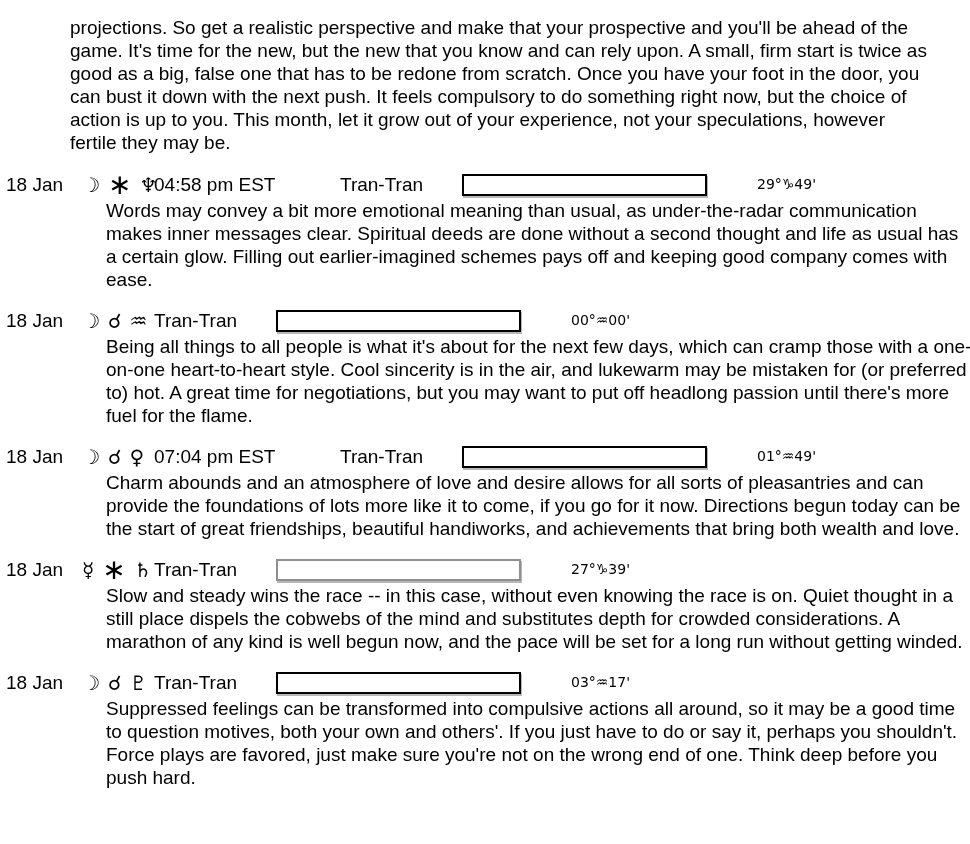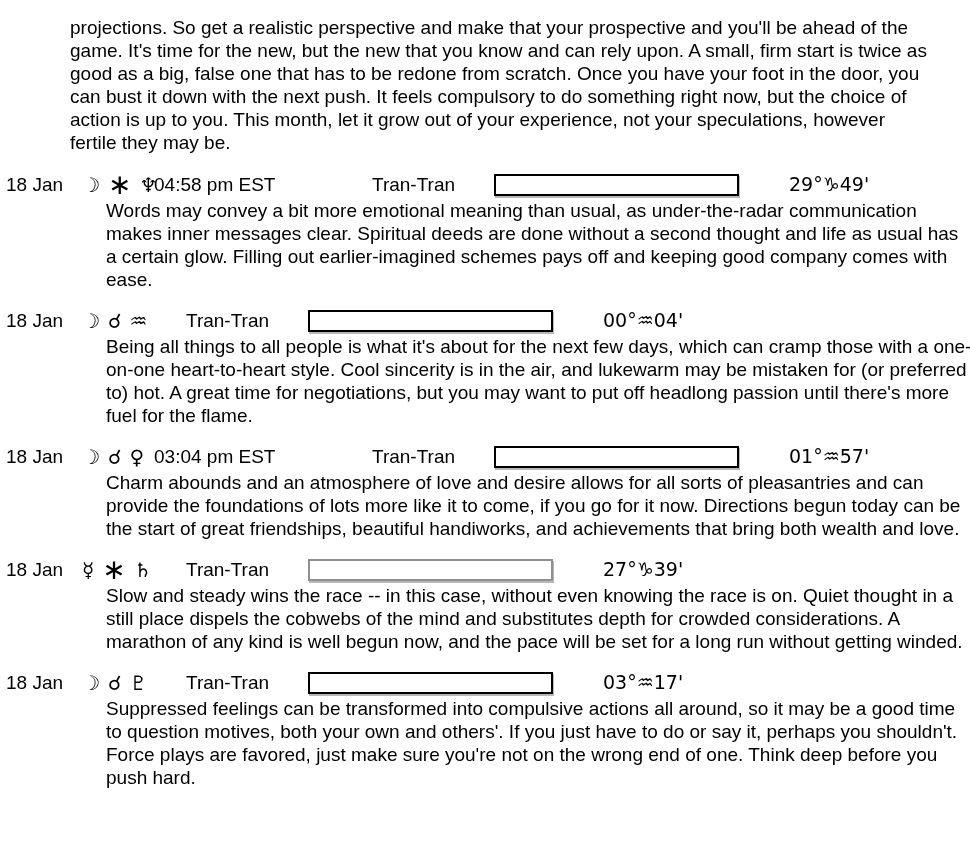--- a/index.html
+++ b/index.html
@@ -31,35 +31,35 @@
   .col-date { width: 76px; flex: none; }
   .col-sym {
     width: 72px; flex: none;
     display: flex; align-items: center; gap: 8px;
     font-family: "DejaVu Sans", sans-serif;
     font-size: 20px; line-height: 22px;
   }
   .sym { display: inline-block; }
   .sym--sextile { font-size: 28px; line-height: 18px; }
   .col-time { width: 186px; flex: none; }
-  .col-type { width: 122px; flex: none; margin-left: 32px; }
+  .col-type { width: 122px; flex: none; }
 
   .bar {
     box-sizing: border-box;
     width: 245px; height: 22px; flex: none;
     border: 2px solid #000000;
     background: #ffffff;
     box-shadow: 1px 2px 0 #b8b8b8;
   }
   .bar-fill { height: 100%; width: 0; }
 
   .col-deg {
     margin-left: 50px;
     font-family: "DejaVu Sans", sans-serif;
-    font-size: 19px;
+    font-size: 14px;
     white-space: nowrap;
   }
 
   .entry-body {
     margin-left: 100px;
     width: 866px;
   }
 </style>
 </head>
 <body>
@@ -91,39 +91,39 @@
       <span class="col-date">18 Jan</span>
       <span class="col-sym">
         <span class="sym">☽</span>
         <span class="sym">☌</span>
         <span class="sym">♒</span>
       </span>
       <span class="col-type">Tran-Tran</span>
       <span class="bar" style="border-color: rgb(0, 0, 0);">
         <span class="bar-fill" style="width: 11%; background-color: rgb(183, 218, 204);"></span>
       </span>
-      <span class="col-deg">00°♒04'</span>
+      <span class="col-deg">00°♒00'</span>
     </div>
     <div class="entry-body">Being all things to all people is what it's about for the next few days, which can cramp those with a one-on-one heart-to-heart style. Cool sincerity is in the air, and lukewarm may be mistaken for (or preferred to) hot. A great time for negotiations, but you may want to put off headlong passion until there's more fuel for the flame.</div>
   </div>
 
   <div class="entry">
     <div class="entry-header">
       <span class="col-date">18 Jan</span>
       <span class="col-sym">
         <span class="sym">☽</span>
         <span class="sym">☌</span>
         <span class="sym">♀</span>
       </span>
-      <span class="col-time">03:04 pm EST</span>
+      <span class="col-time">07:04 pm EST</span>
       <span class="col-type">Tran-Tran</span>
       <span class="bar" style="border-color: rgb(0, 0, 0);">
         <span class="bar-fill" style="width: 11%; background-color: rgb(183, 218, 204);"></span>
       </span>
-      <span class="col-deg">01°♒57'</span>
+      <span class="col-deg">01°♒49'</span>
     </div>
     <div class="entry-body">Charm abounds and an atmosphere of love and desire allows for all sorts of pleasantries and can provide the foundations of lots more like it to come, if you go for it now. Directions begun today can be the start of great friendships, beautiful handiworks, and achievements that bring both wealth and love.</div>
   </div>
 
   <div class="entry">
     <div class="entry-header">
       <span class="col-date">18 Jan</span>
       <span class="col-sym">
         <span class="sym">☿</span>
         <span class="sym sym--sextile">∗</span>

